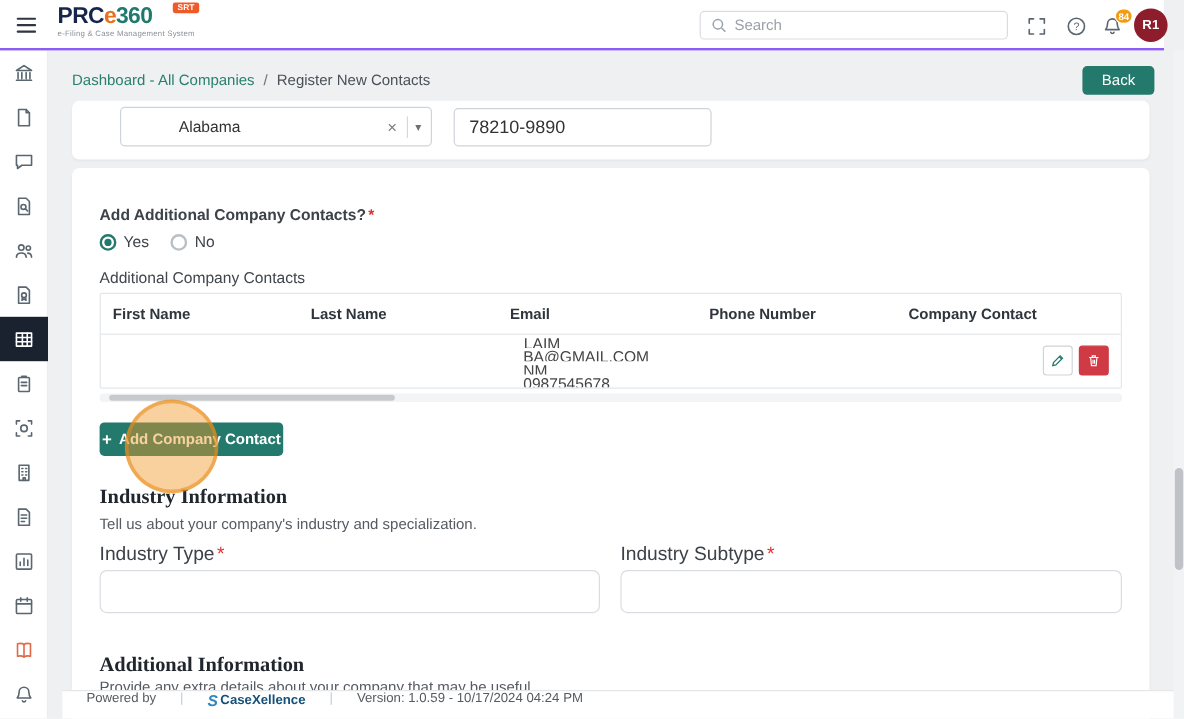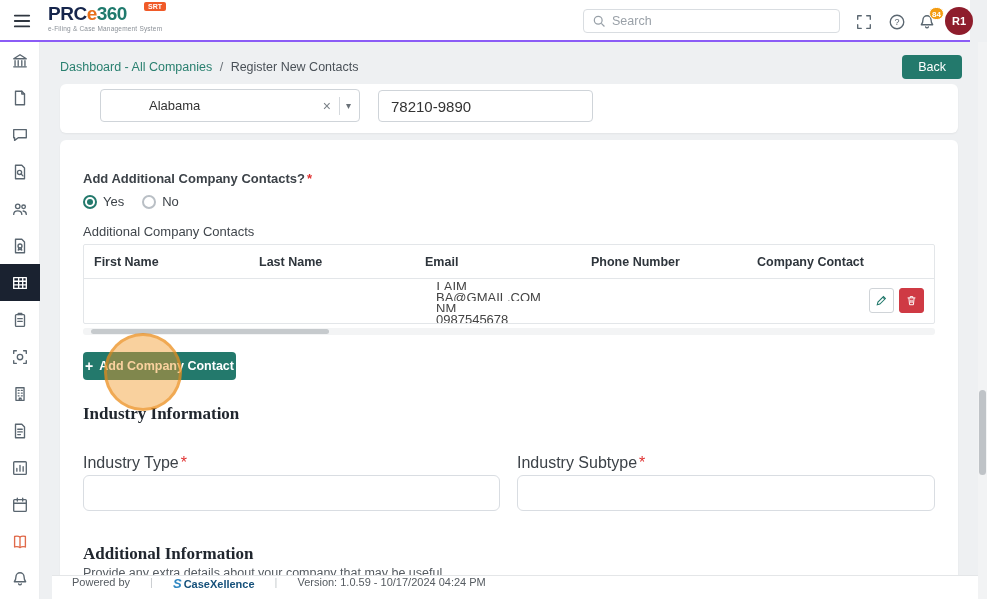--- a/index.html
+++ b/index.html
@@ -347,20 +347,21 @@
       <div class="h-thumb"></div>
     </div>
 
     <button class="add-btn">
       <span class="plus">+</span>
       <span>Add Company Contact</span>
     </button>
     <div class="click-highlight"></div>
 
     <div class="section-title" style="top:264px;">Industry Information</div>
+    <div class="section-sub" style="top:290px;">Tell us about your company's industry and specialization.</div>
 
     <div class="fld-label" style="left:23px; top:314px;">
       <span>Industry Type</span><span class="req">*</span>
     </div>
     <input class="fld-input" style="left: 23px; top: 335px; width: 417px;" type="text">
 
     <div class="fld-label" style="left:457px; top:314px;">
       <span>Industry Subtype</span><span class="req">*</span>
     </div>
     <input class="fld-input" style="left: 457px; top: 335px; width: 418px;" type="text">

